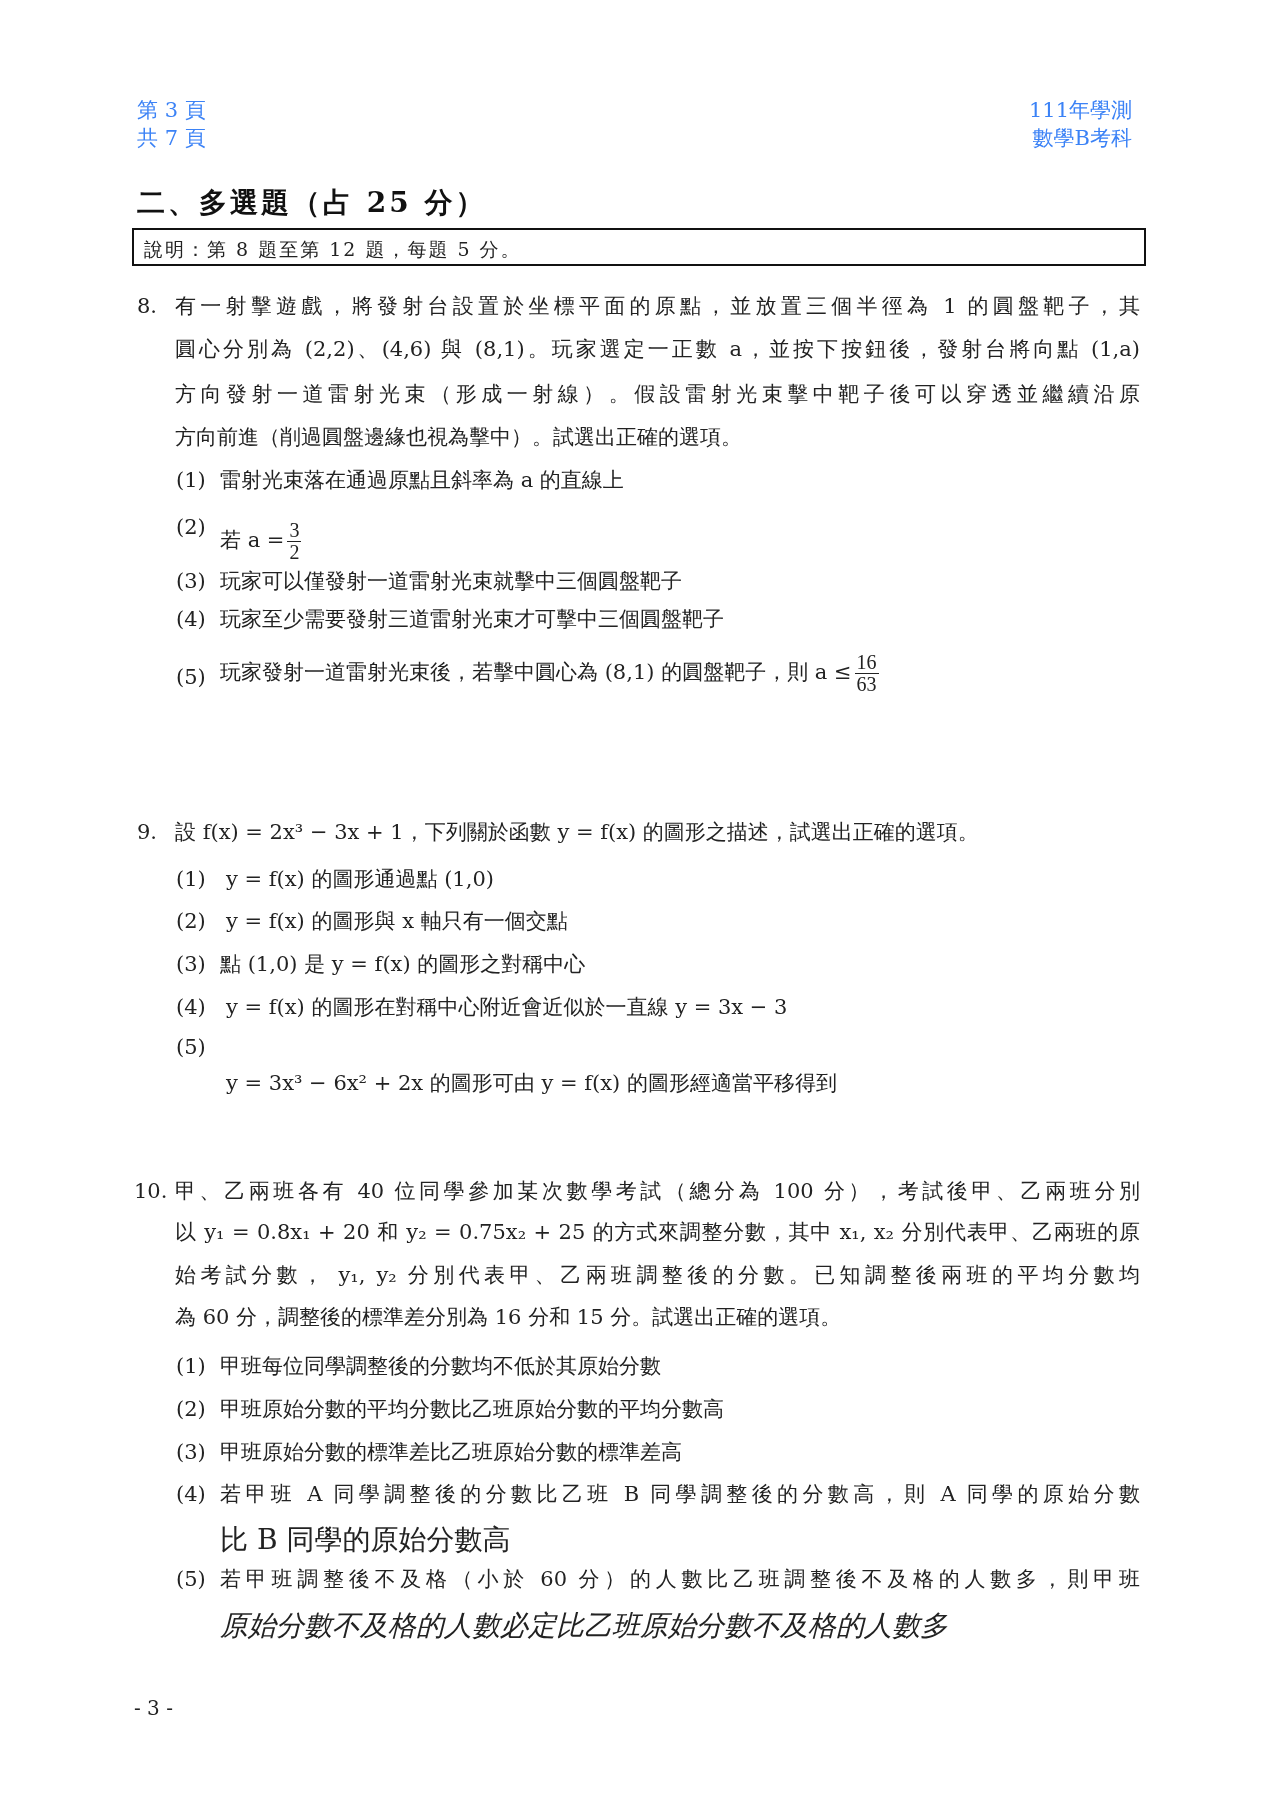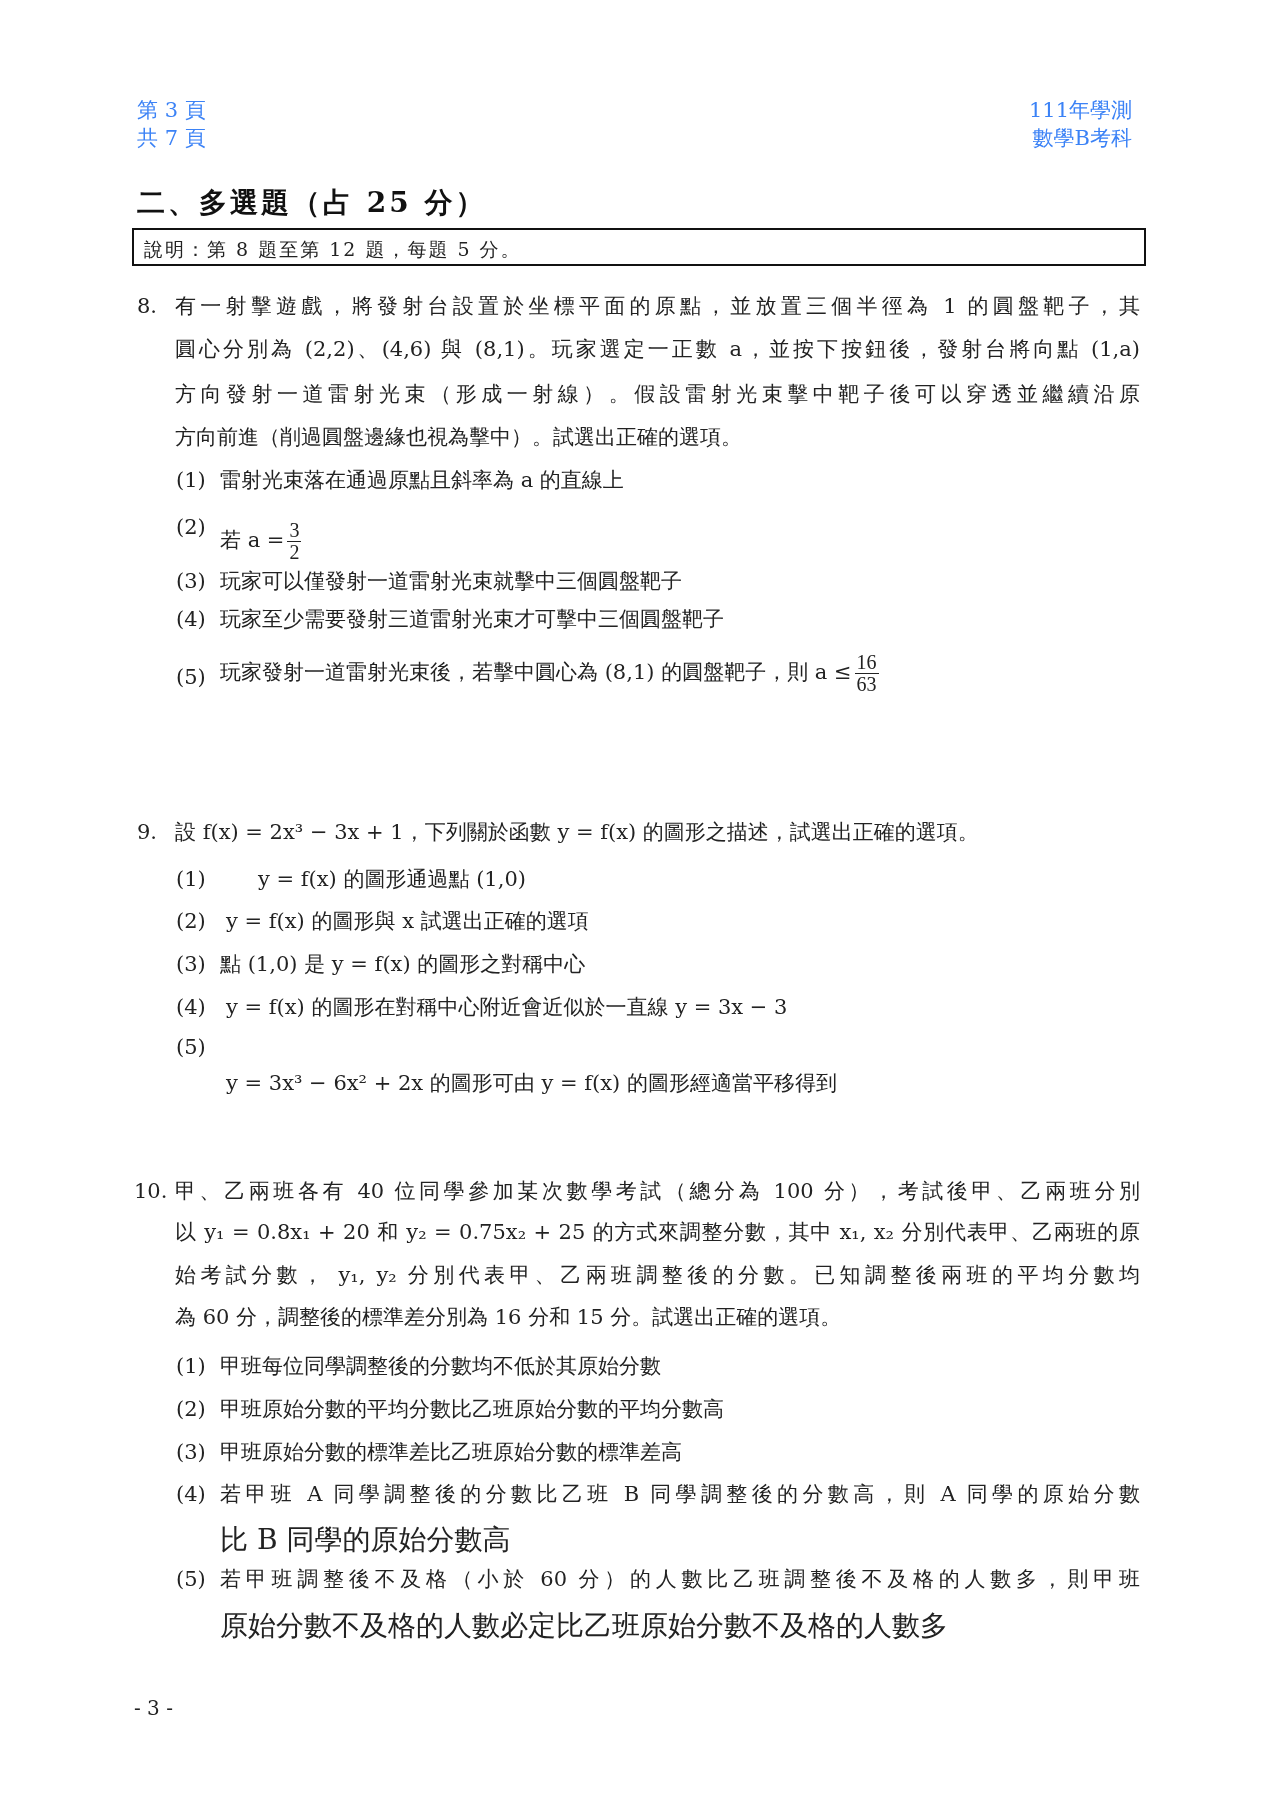--- a/index.html
+++ b/index.html
@@ -60,24 +60,24 @@
   <div class="abs opt" style="top:652px;">
     <span>玩家發射一道雷射光束後，若擊中圓心為 (8,1) 的圓盤靶子，則 a ≤</span><span class="frac"><span class="num">16</span><span class="den">63</span></span>
   </div>
 </div>
 
 <div>
   <div class="abs qnum" style="top:822px;">9.</div>
   <div class="abs opt" style="left:175px; top:822px;">設 f(x) = 2x³ − 3x + 1，下列關於函數 y = f(x) 的圖形之描述，試選出正確的選項。</div>
 
   <div class="abs opt-n" style="top:869px;">(1)</div>
-  <div class="abs opt" style="left:226px; top:869px;margin-left:32px;">y = f(x) 的圖形通過點 (1,0)</div>
+  <div class="abs opt" style="left:226px; top:869px;">y = f(x) 的圖形通過點 (1,0)</div>
 
   <div class="abs opt-n" style="top:911px;">(2)</div>
-  <div class="abs opt" style="left:226px; top:911px;">y = f(x) 的圖形與 x 試選出正確的選項</div>
+  <div class="abs opt" style="left:226px; top:911px;">y = f(x) 的圖形與 x 軸只有一個交點</div>
 
   <div class="abs opt-n" style="top:954px;">(3)</div>
   <div class="abs opt" style="top:954px;">點 (1,0) 是 y = f(x) 的圖形之對稱中心</div>
 
   <div class="abs opt-n" style="top:997px;">(4)</div>
   <div class="abs opt" style="left:226px; top:997px;">y = f(x) 的圖形在對稱中心附近會近似於一直線 y = 3x − 3</div>
 
   <div class="abs opt-n" style="top:1037px;">(5)</div>
   <div class="abs opt" style="left:226px; top:1037px;margin-top:36px;">y = 3x³ − 6x² + 2x 的圖形可由 y = f(x) 的圖形經適當平移得到</div>
 </div>
@@ -97,16 +97,16 @@
 
   <div class="abs opt-n" style="top:1442px;">(3)</div>
   <div class="abs opt" style="top:1442px;">甲班原始分數的標準差比乙班原始分數的標準差高</div>
 
   <div class="abs opt-n" style="top:1484px;">(4)</div>
   <div class="abs opt" style="top:1484px; width:920px; text-align:justify; text-align-last:justify;">若甲班 A 同學調整後的分數比乙班 B 同學調整後的分數高，則 A 同學的原始分數</div>
   <div class="abs opt-cont" style="top:1526px;">比 B 同學的原始分數高</div>
 
   <div class="abs opt-n" style="top:1569px;">(5)</div>
   <div class="abs opt" style="top:1569px; width:920px; text-align:justify; text-align-last:justify;">若甲班調整後不及格（小於 60 分）的人數比乙班調整後不及格的人數多，則甲班</div>
-  <div class="abs opt-cont" style="top:1612px;">原始分數不及格的人數必定比乙班原始分數不及格的人數多</div>
+  <div class="abs opt-cont" style="top:1612px;font-style:italic;">原始分數不及格的人數必定比乙班原始分數不及格的人數多</div>
 </div>
 
 <div class="abs pagenum">- 3 -</div>
 
 </body></html>

